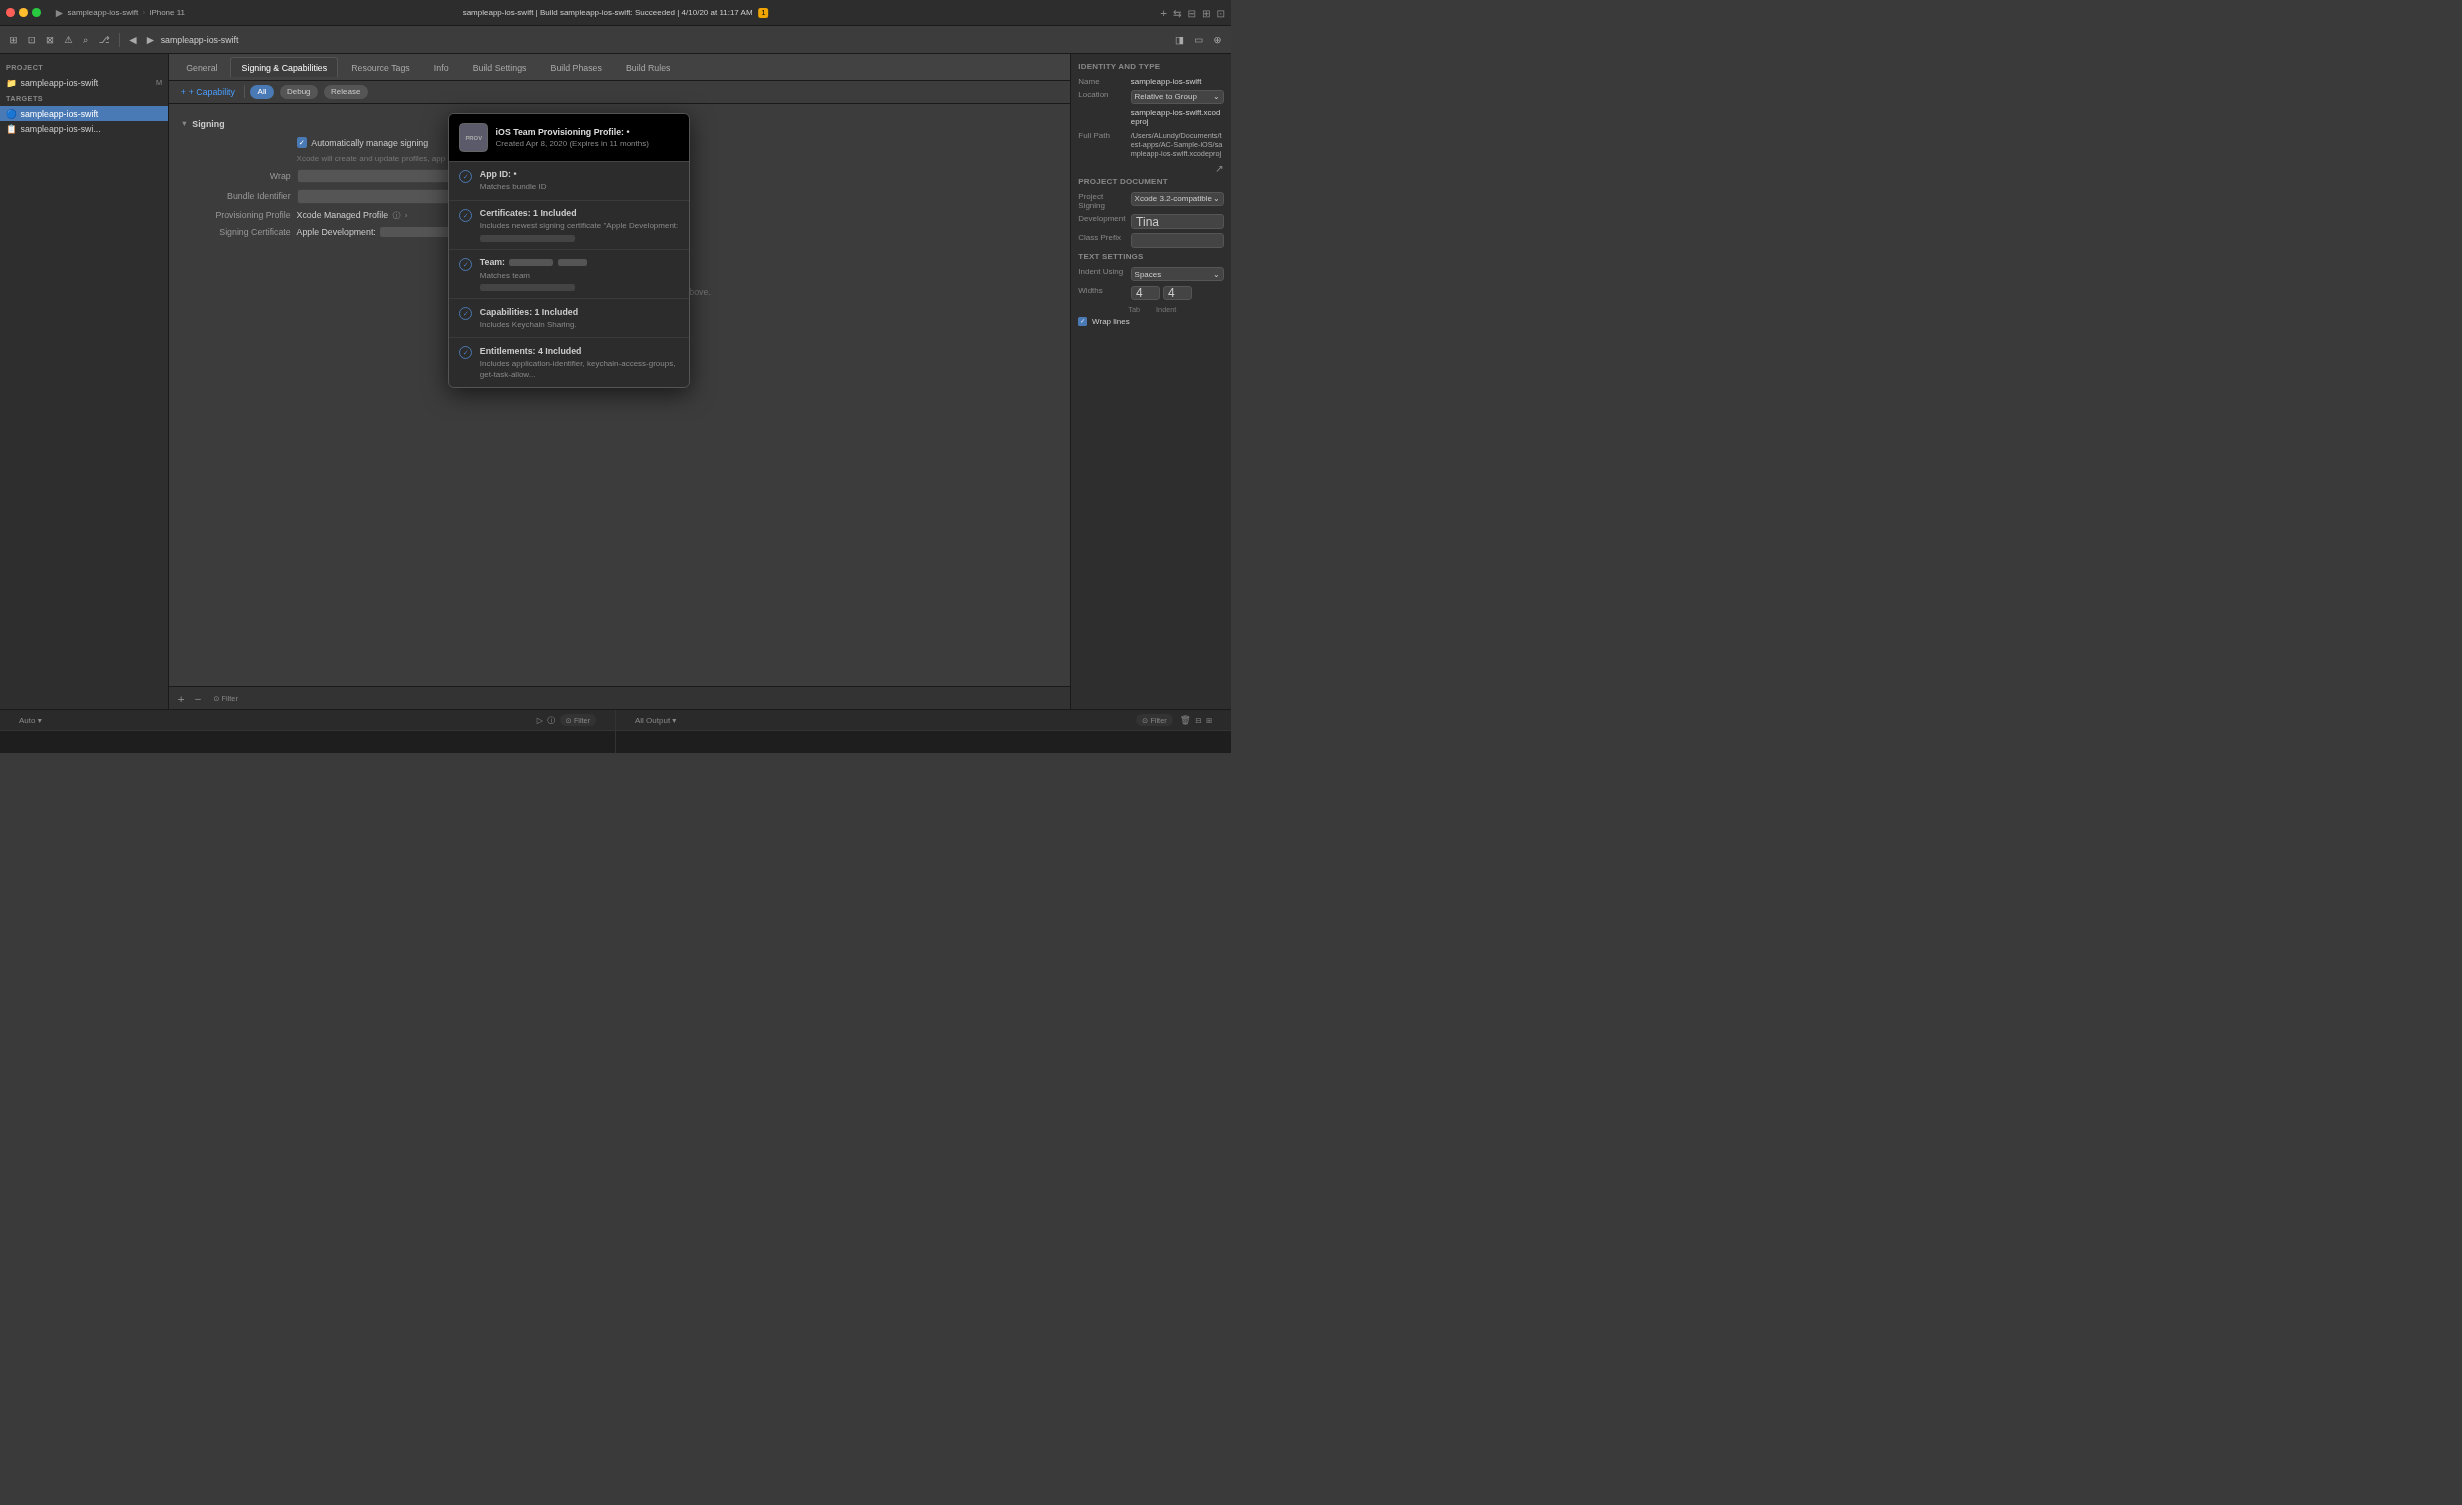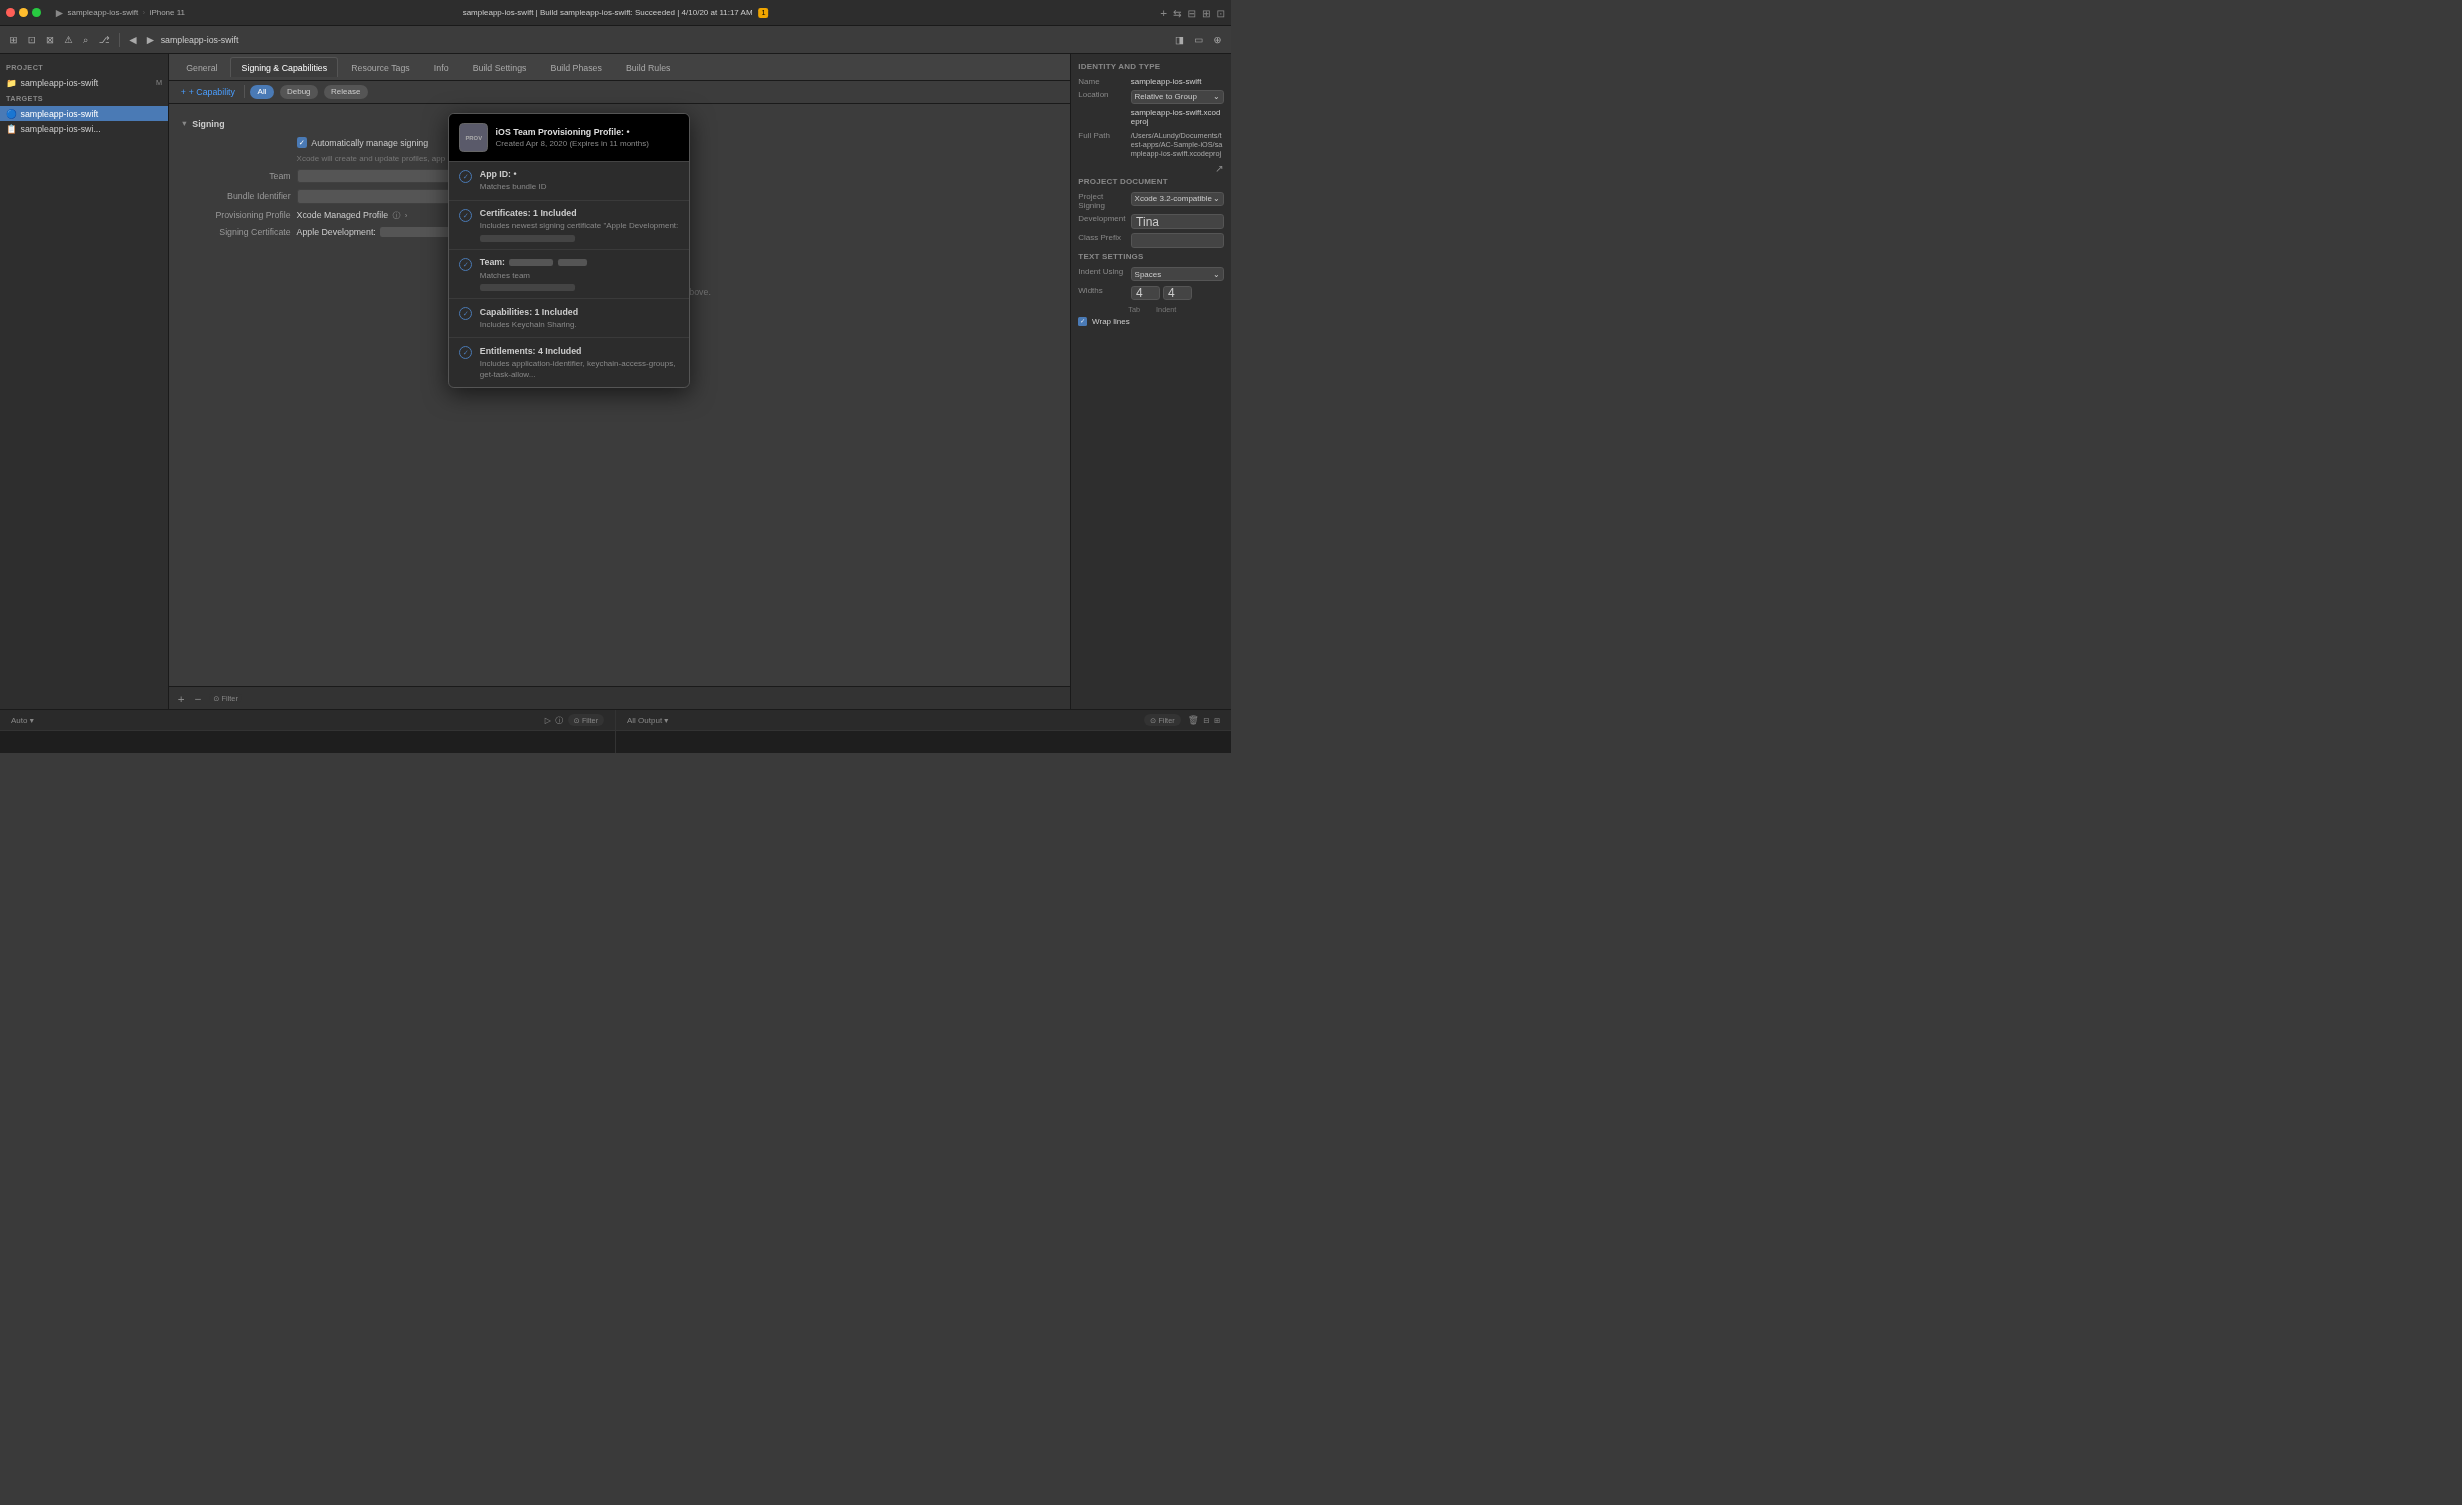--- a/index.html
+++ b/index.html
@@ -463,21 +463,21 @@
       flex: 1;
       border-right: 0.7px solid #333;
     }
     .debug-right { flex: 1; }
     .debug-toolbar {
       height: 20.5px;
       background: #2a2a2a;
       border-bottom: 0.7px solid #333;
       display: flex;
       align-items: center;
-      padding: 0 11px;
+      padding: 0 19px;
       gap: 4.4px;
     }
     .debug-filter {
       display: flex;
       align-items: center;
       gap: 2.2px;
       background: #333;
       border-radius: 7.3px;
       padding: 1.5px 5.9px;
       font-size: 7.3px;
@@ -650,21 +650,21 @@
           </div>
         </div>
         <div class="form-row">
           <div class="form-label"></div>
           <div class="form-value">
             <span style="font-size:8px; color:#777;">Xcode will create and update profiles, app IDs, and certificates.</span>
           </div>
         </div>
 
         <div class="form-row">
-          <div class="form-label">Team</div>
+          <div class="form-label">Wrap</div>
           <div class="form-value">
             <div class="form-input-field" style="background:#666; opacity:0.6;"></div>
           </div>
         </div>
 
         <div class="form-row">
           <div class="form-label">Bundle Identifier</div>
           <div class="form-value">
             <div class="form-input-field" style="background:#666; opacity:0.6;"></div>
           </div>

